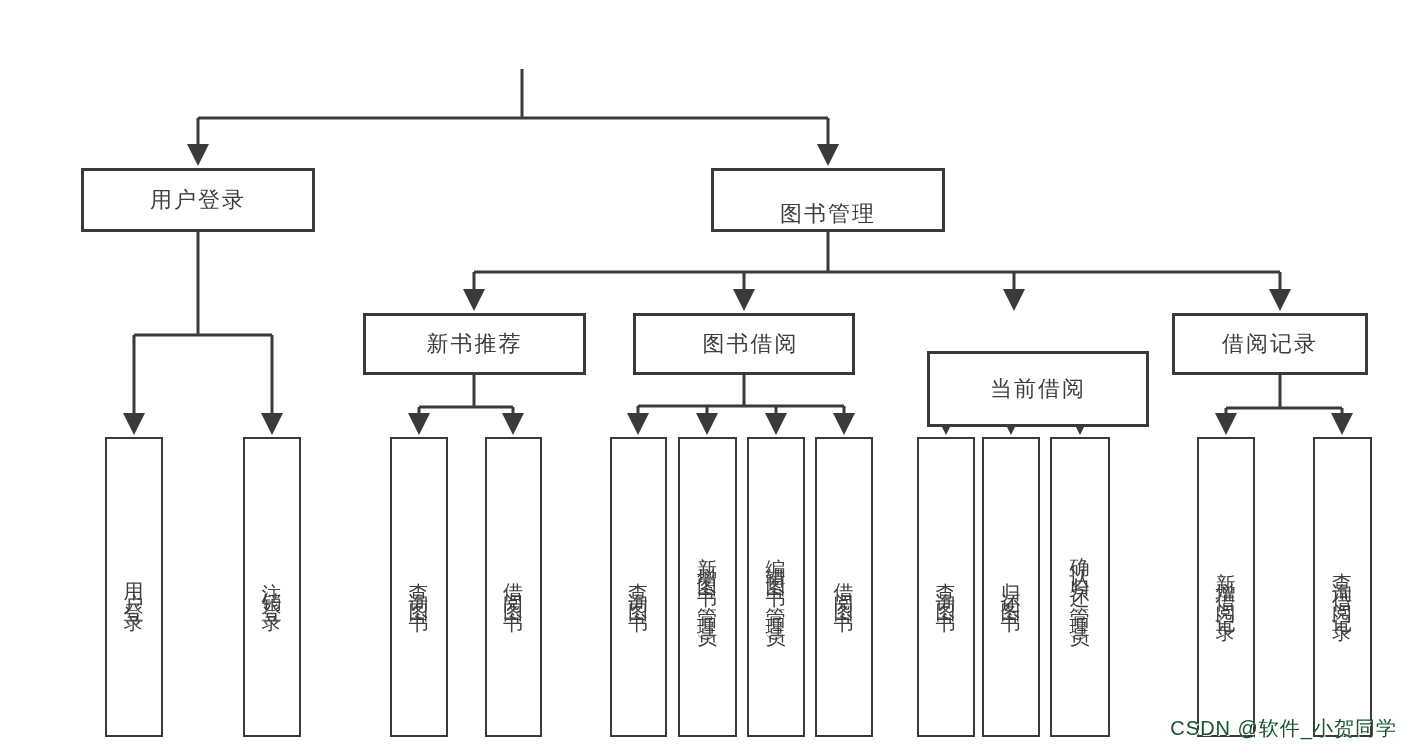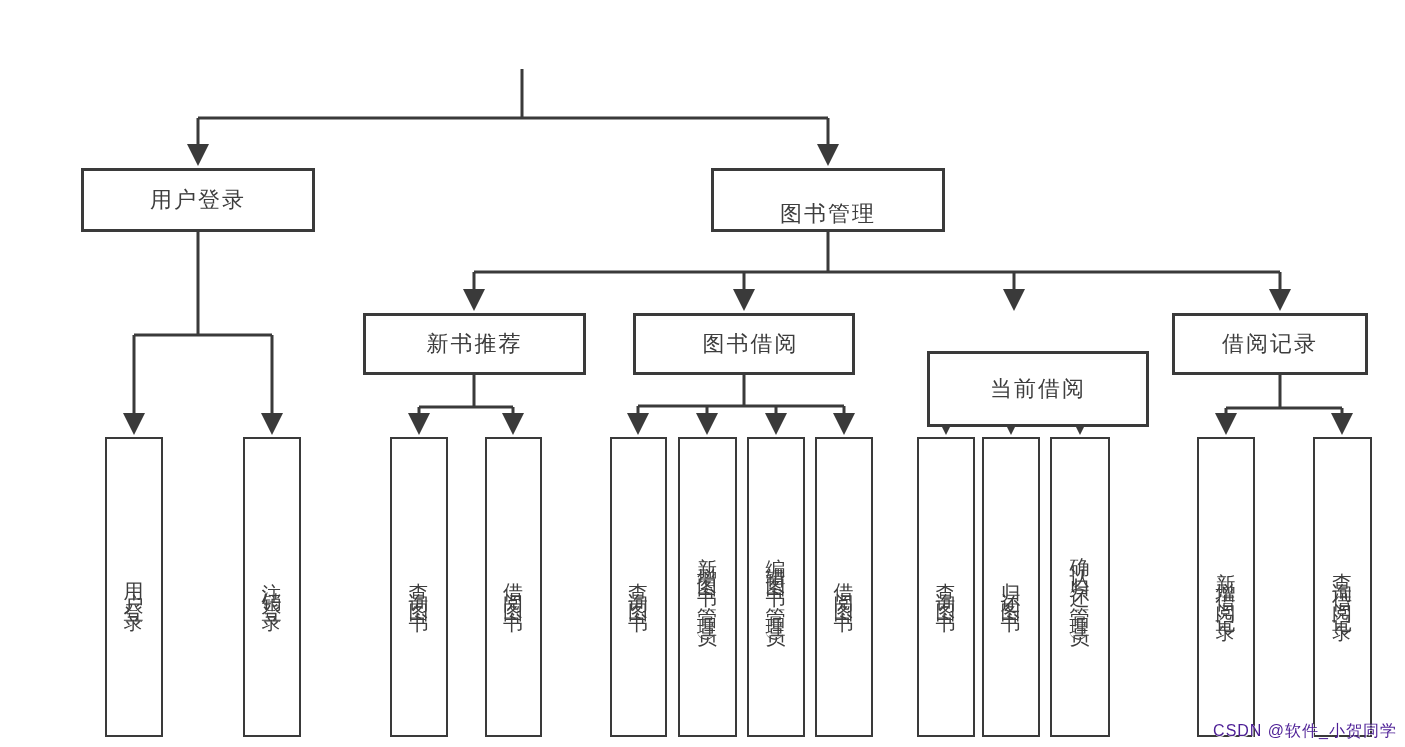--- a/index.html
+++ b/index.html
@@ -52,22 +52,22 @@
   #l8  { left: 815px;  width: 58px; }
   #l9  { left: 917px;  width: 58px; }
   #l10 { left: 982px;  width: 58px; }
   #l11 { left: 1050px; width: 60px; }
   #l12 { left: 1197px; width: 58px; }
   #l13 { left: 1313px; width: 59px; }
   .watermark {
     position: absolute;
     right: 8px;
     bottom: 5px;
-    font-size: 16px;
-    color: #4c1d95;
+    font-size: 20px;
+    color: #14532d;
     letter-spacing: 1px;
     text-shadow: 1px 1px 0 rgba(255,255,255,0.9);
     z-index: 3;
   }
 </style>
 </head>
 <body>
 
 <div class="canvas">
 

